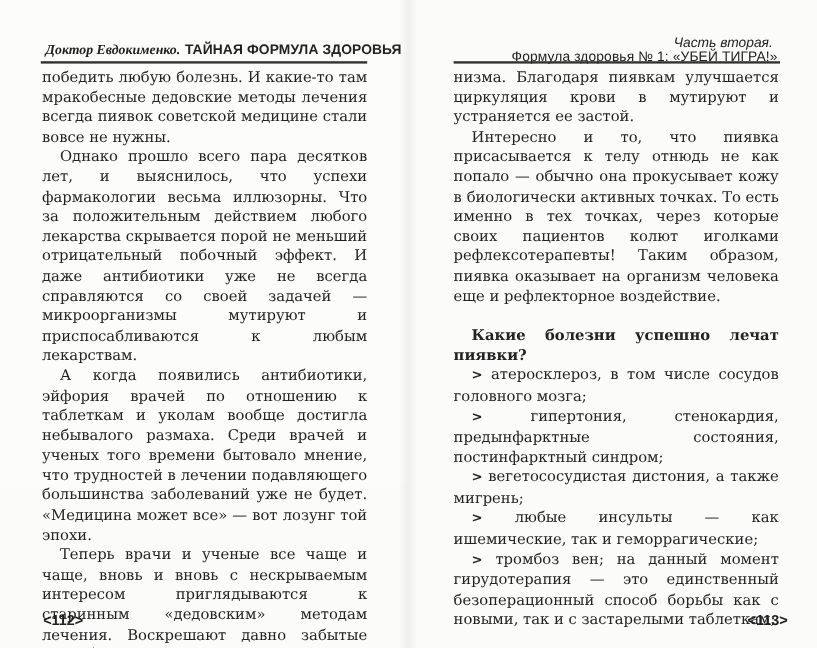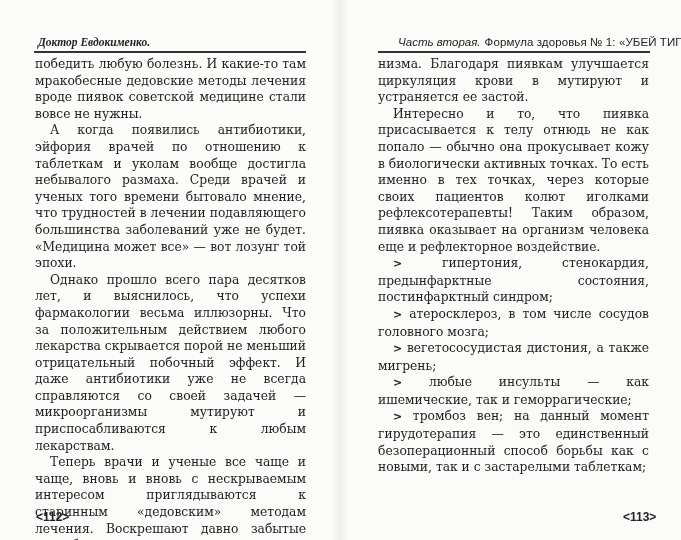--- a/index.html
+++ b/index.html
@@ -17,21 +17,21 @@
     position: absolute; left: 332px; top: 0; width: 16px; height: 540px;
     background: linear-gradient(to right, rgba(0,0,0,0) 0%, rgba(0,0,0,0.05) 50%, rgba(0,0,0,0) 100%);
   }
   .running-head {
     position: absolute; top: 30px; height: 18px;
     font-family: "Liberation Sans", sans-serif;
     font-size: 11.5px; white-space: nowrap;
     display: flex; align-items: flex-end;
   }
   .left .running-head { left: 38px; width: 267px; }
-  .right .running-head { left: 398px; width: 250px; left: 58px; }
+  .right .running-head { left: 398px; width: 250px; left: 58px; flex-direction: column; }
   .rh-italic { font-family: "Liberation Serif", serif; font-style: italic; font-weight: bold; margin-right: 4px; }
   .right .rh-italic { font-family: "Liberation Sans", sans-serif; font-weight: normal; }
   .rh-bold { font-weight: bold; letter-spacing: 0.1px; }
   .right .rh-bold { font-weight: normal; }
   .rule {
     position: absolute; top: 51px; height: 1.5px; background: #333;
   }
   .left .rule { left: 34px; width: 272px; }
   .right .rule { left: 38px; width: 272px; }
 
@@ -54,47 +54,49 @@
   .right .folio { left: 283px; }
 </style>
 </head>
 <body>
 
 <div class="spread">
 
   <div class="page left">
     <div class="running-head">
       <span class="rh-italic">Доктор Евдокименко.</span>
+      <span class="rh-bold">ТАЙНАЯ ФОРМУЛА ЗДОРОВЬЯ</span>
     </div>
     <div class="rule"></div>
 
     <div class="body">
-      <p class="noindent">победить любую болезнь. И какие-то там мракобесные дедовские методы лечения вроде пиявок советской медицине стали вовсе не нужны.</p>
+      <p class="noindent">победить любую болезнь. И какие-то там мракобесные дедовские методы лечения всегда пиявок советской медицине стали вовсе не нужны.</p>
+      <p>Однако прошло всего пара десятков лет, и выяснилось, что успехи фармакологии весьма иллюзорны. Что за положительным действием любого лекарства скрывается порой не меньший отрицательный побочный эффект. И даже антибиотики уже не всегда справляются со своей задачей — микроорганизмы мутируют и приспосабливаются к любым лекарствам.</p>
       <p>А когда появились антибиотики, эйфория врачей по отношению к таблеткам и уколам вообще достигла небывалого размаха. Среди врачей и ученых того времени бытовало мнение, что трудностей в лечении подавляющего большинства заболеваний уже не будет. «Медицина может все» — вот лозунг той эпохи.</p>
-      <p>Однако прошло всего пара десятков лет, и выяснилось, что успехи фармакологии весьма иллюзорны. Что за положительным действием любого лекарства скрывается порой не меньший отрицательный побочный эффект. И даже антибиотики уже не всегда справляются со своей задачей — микроорганизмы мутируют и приспосабливаются к любым лекарствам.</p>
       <p>Теперь врачи и ученые все чаще и чаще, вновь и вновь с нескрываемым интересом приглядываются к старинным «дедовским» методам лечения. Воскрешают давно забытые способы терапии — включая лечение медицинскими пиявками.</p>
 
     </div>
 
     <div class="folio">&lt;112&gt;</div>
   </div>
 
   <div class="page right">
     <div class="running-head" style="left:58px;">
       <span class="rh-italic">Часть вторая.</span>
       <span class="rh-bold">Формула здоровья № 1: «УБЕЙ ТИГРА!»</span>
     </div>
     <div class="rule"></div>
 
     <div class="body">
       <p class="noindent">низма. Благодаря пиявкам улучшается циркуляция крови в мутируют и устраняется ее застой.</p>
       <p>Интересно и то, что пиявка присасывается к телу отнюдь не как попало — обычно она прокусывает кожу в биологически активных точках. То есть именно в тех точках, через которые своих пациентов колют иголками рефлексотерапевты! Таким образом, пиявка оказывает на организм человека еще и рефлекторное воздействие.</p>
+      <p class="heading">Какие болезни успешно лечат пиявки?</p>
       <div id="disease-list">
+          <p><span class="arrow">&gt; </span><span>атеросклероз, в том числе сосудов головного мозга;</span></p>
           <p><span class="arrow">&gt; </span><span>гипертония, стенокардия, предынфарктные состояния, постинфарктный синдром;</span></p>
-          <p><span class="arrow">&gt; </span><span>атеросклероз, в том числе сосудов головного мозга;</span></p>
           <p><span class="arrow">&gt; </span><span>вегетососудистая дистония, а также мигрень;</span></p>
           <p><span class="arrow">&gt; </span><span>любые инсульты — как ишемические, так и геморрагические;</span></p>
           <p><span class="arrow">&gt; </span><span>тромбоз вен; на данный момент гирудотерапия — это единственный безоперационный способ борьбы как с новыми, так и с застарелыми таблеткам;</span></p>
         </div>
     </div>
 
     <div class="folio">&lt;113&gt;</div>
   </div>
 
   <div class="gutter"></div>

